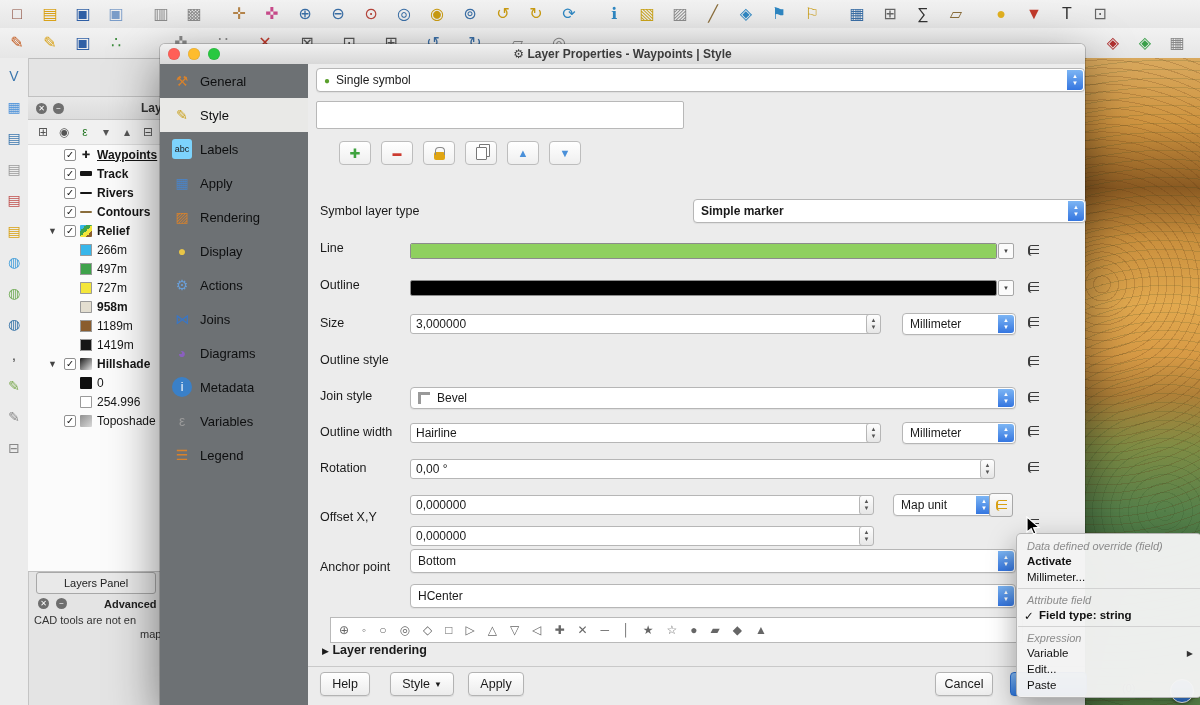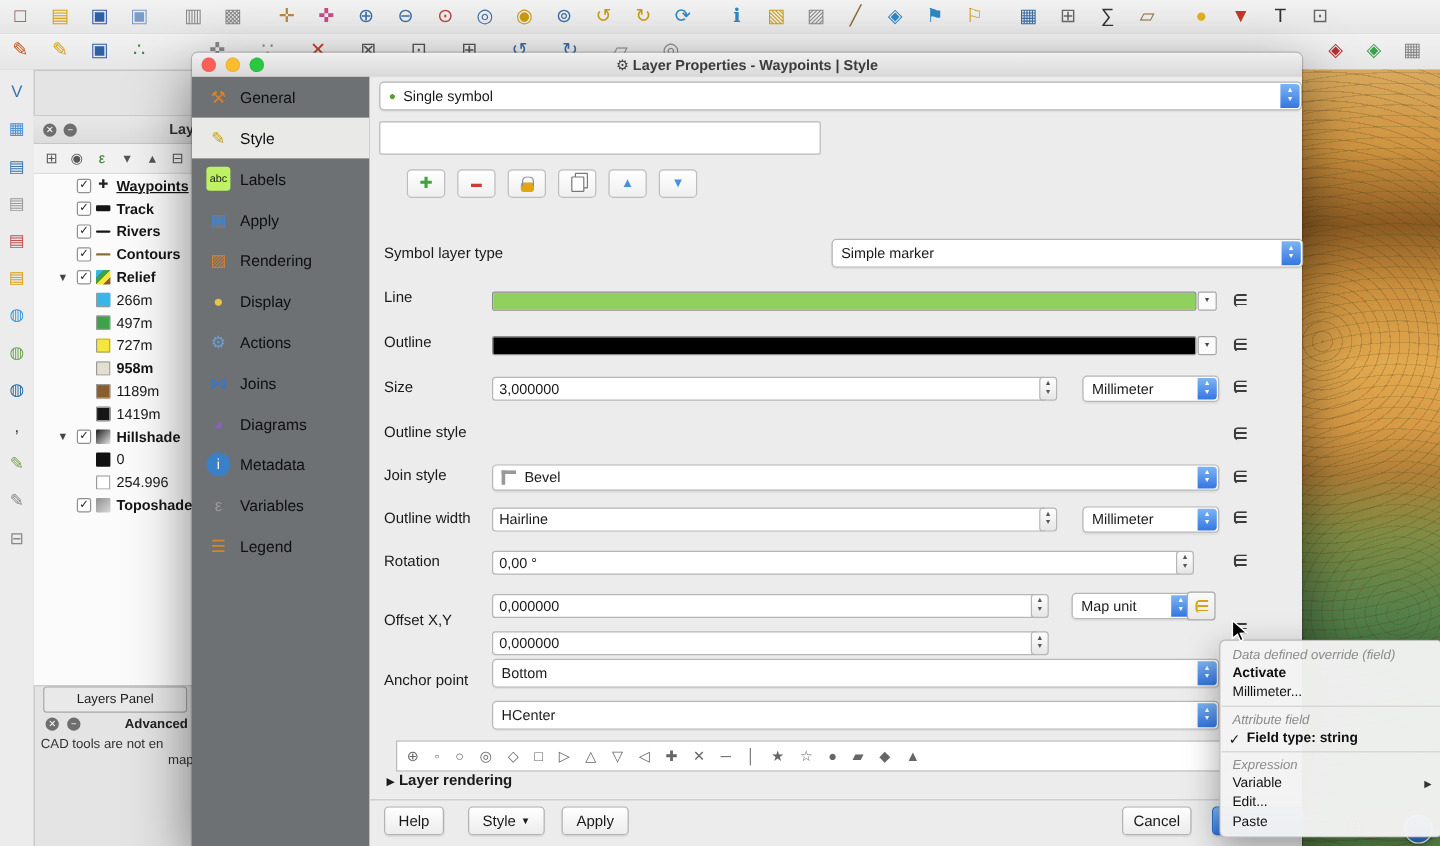--- a/index.html
+++ b/index.html
@@ -256,21 +256,21 @@
         <div class="trow">
           <span class="tarrow"></span>
           <span class="tcb" style="border: none; background: transparent;"></span>
           <span class="tic" style="background: rgb(255, 255, 255); height: 12px; color: rgb(34, 34, 34); box-shadow: rgb(154, 154, 154) 0px 0px 0px 1px inset;"></span>
           <span class="tlabel" style="font-weight: normal; text-decoration: none;">254.996</span>
         </div>
         <div class="trow">
           <span class="tarrow"></span>
           <span class="tcb" style="border: 1px solid rgb(144, 144, 144); background: rgb(255, 255, 255);">✓</span>
           <span class="tic" style="background: linear-gradient(135deg, rgb(143, 143, 143), rgb(216, 216, 216)); height: 12px; color: rgb(34, 34, 34);"></span>
-          <span class="tlabel" style="font-weight: bold; text-decoration: none;">Toposhade</span>
+          <span class="tlabel" style="font-weight: normal; text-decoration: none;">Toposhade</span>
         </div>
     </div>
   </div>
 
   <div class="ptab">Layers Panel</div>
 
   <div class="advwrap">
     <span class="pcirc" style="position:absolute;left:10px;top:4px;">✕</span>
     <span class="pcirc" style="position:absolute;left:28px;top:4px;">−</span>
     <span class="warn" style="left:76px;top:4px;font-weight:bold;color:#222;">Advanced</span>
@@ -289,21 +289,21 @@
     <div class="dside">
       <div class="srow" style="background: transparent;">
           <span class="sic" style="color: rgb(217, 130, 43); background: transparent; border-radius: 0px; font-size: 14px;">⚒</span>
           <span>General</span>
         </div>
         <div class="srow" style="background: rgb(233, 233, 231);">
           <span class="sic" style="color: rgb(202, 162, 31); background: transparent; border-radius: 0px; font-size: 14px;">✎</span>
           <span>Style</span>
         </div>
         <div class="srow" style="background: transparent;">
-          <span class="sic" style="color: rgb(26, 26, 26); background: #bef264; border-radius: 3px; font-size: 9px;">abc</span>
+          <span class="sic" style="color: rgb(26, 26, 26); background: #7dd3fc; border-radius: 3px; font-size: 9px;">abc</span>
           <span>Labels</span>
         </div>
         <div class="srow" style="background: transparent;">
           <span class="sic" style="color: rgb(74, 132, 200); background: transparent; border-radius: 0px; font-size: 14px;">▦</span>
           <span>Apply</span>
         </div>
         <div class="srow" style="background: transparent;">
           <span class="sic" style="color: rgb(217, 130, 43); background: transparent; border-radius: 0px; font-size: 14px;">▨</span>
           <span>Rendering</span>
         </div>
@@ -363,21 +363,21 @@
         <span class="copyic"></span>
       </div>
     <div class="sym-btn" style="left:347px;top:97px;">
         <span style="color:#4a90d9;font-size:11px;">▲</span>
       </div>
     <div class="sym-btn" style="left:389px;top:97px;">
         <span style="color:#4a90d9;font-size:11px;">▼</span>
       </div>
 
     <span class="lbl" style="left:160px;top:160px;">Symbol layer type</span>
-    <div class="combo" style="left:533px;top:155px;width:364px;height:22px;">
+    <div class="combo" style="left:533px;top:155px;width:364px;height:22px;font-weight:bold;">
       <span>Simple marker</span>
       <span class="cstep">
           <span>▲</span>
           <span>▼</span>
         </span>
     </div>
 
     <span class="lbl" style="left:160px;top:197px;">Line</span>
     <div class="colorbar" style="left:250px;top:199px;width:585px;">
         <div style="background: rgb(143, 208, 95);"></div>

